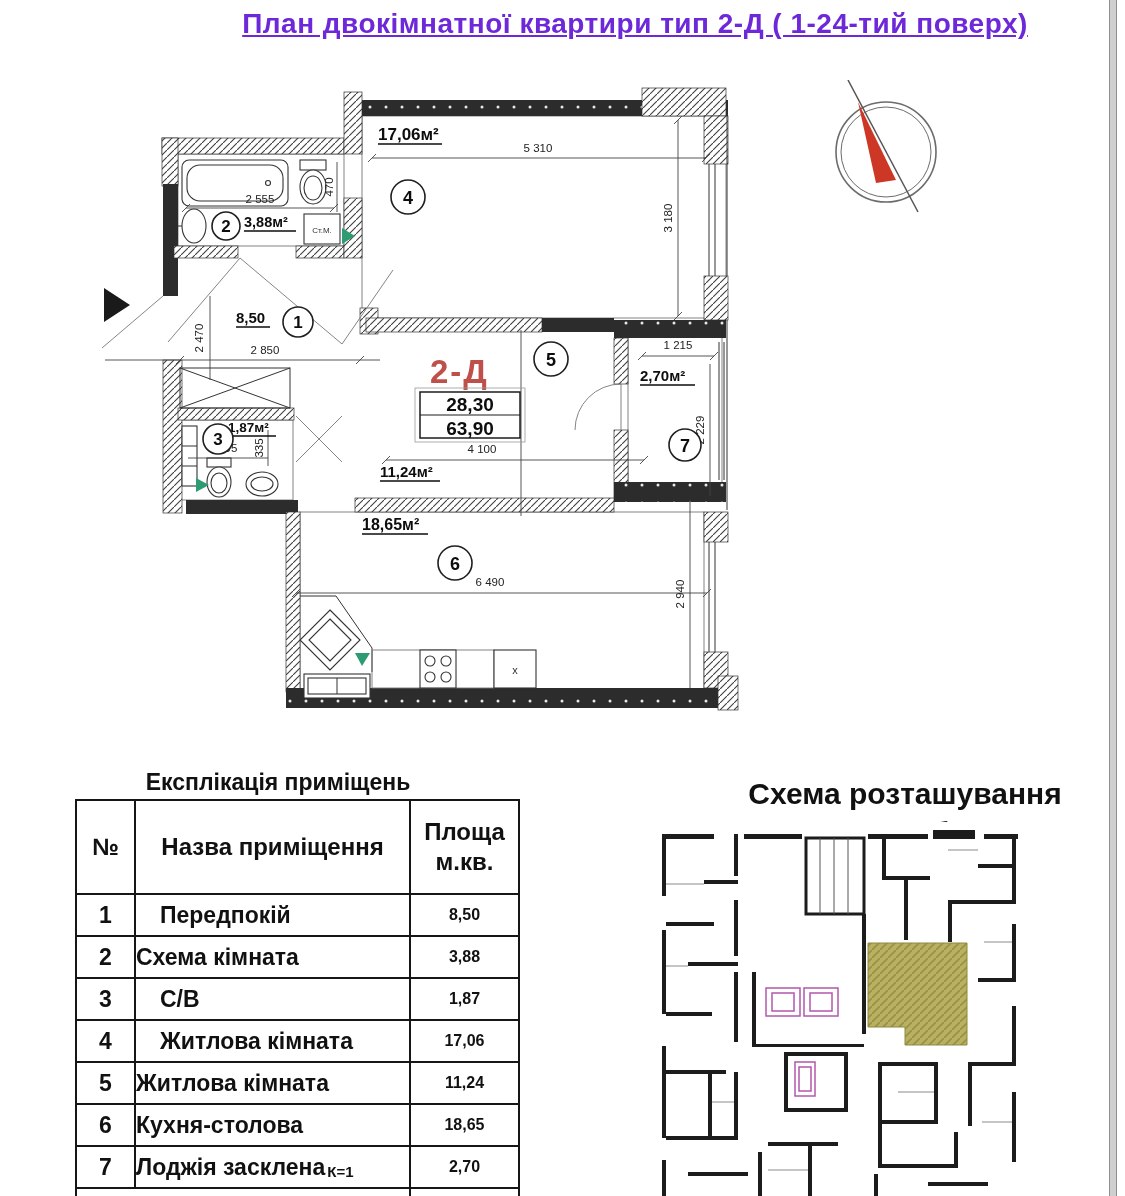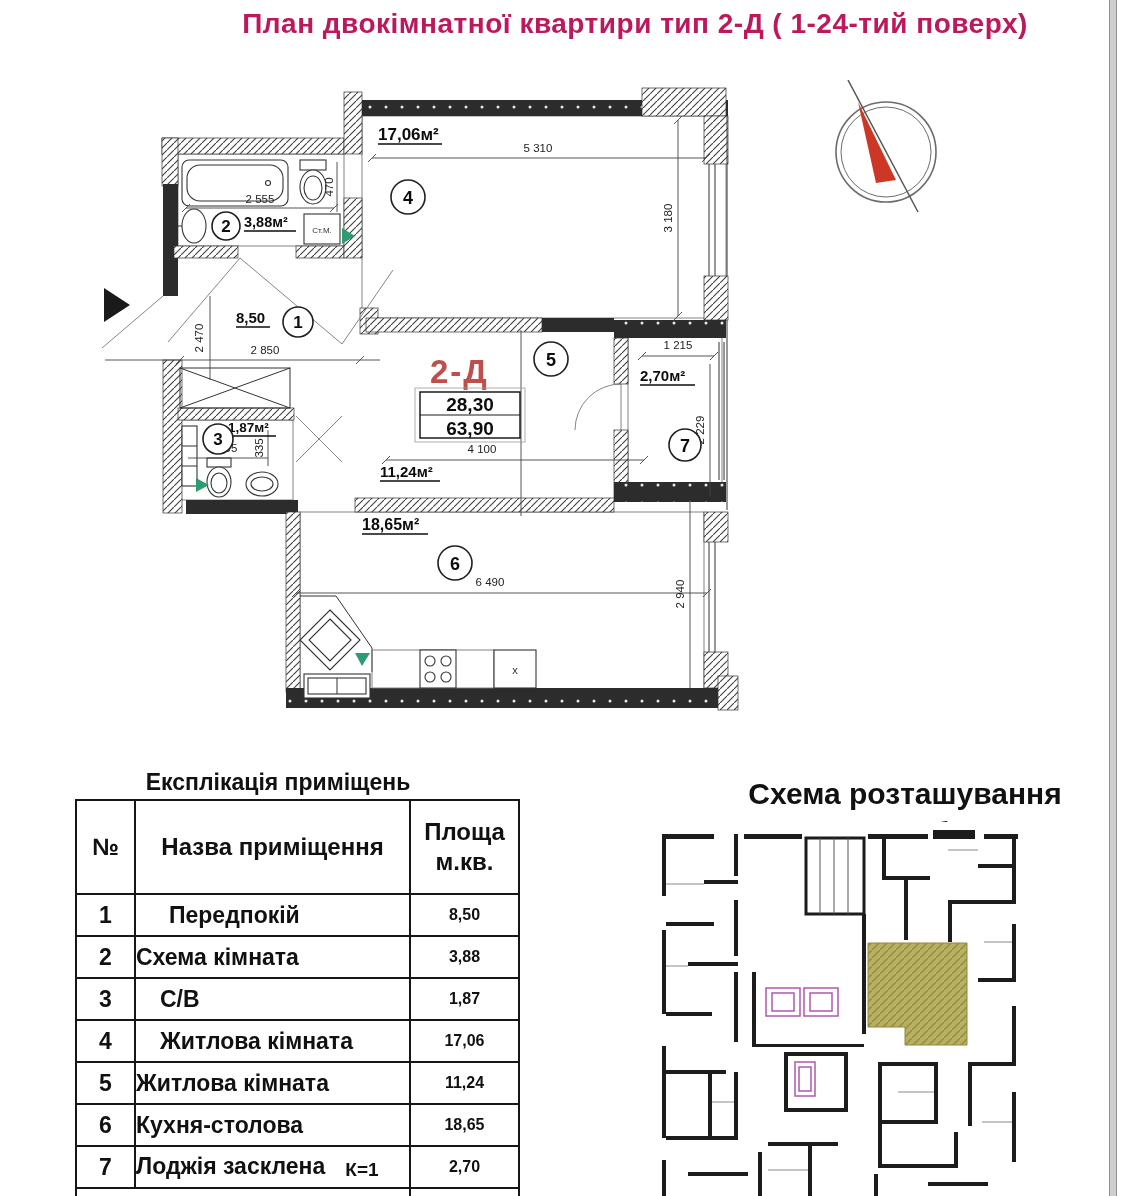--- a/index.html
+++ b/index.html
@@ -2,21 +2,21 @@
 <html><head>
 <meta charset="utf-8">
 <style>
   html,body{margin:0;padding:0;}
   body{
     width:1125px;height:1196px;position:relative;overflow:hidden;
     background:#ffffff;font-family:"Liberation Sans",sans-serif;color:#111;
   }
   .page-title{
     position:absolute;left:170px;top:8px;width:930px;text-align:center;
-    font-size:28px;font-weight:bold;letter-spacing:.5px;color:#be185d;
+    font-size:28px;font-weight:bold;letter-spacing:.5px;color:#6d28d9;text-decoration:underline;
   }
   
   svg text{font-family:"Liberation Sans",sans-serif;}
   .dt{font-size:11.5px;fill:#222;}
   .dtv{font-size:11.5px;fill:#222;}
   .at{font-weight:bold;fill:#0d0d0d;}
   .ct{font-weight:bold;fill:#0d0d0d;text-anchor:middle;}
   .cir{fill:#fff;stroke:#1f1f1f;stroke-width:1.6;}
   .h{fill:url(#hatch);stroke:#333;stroke-width:.7;}
   .d{fill:#2c2c2c;}
@@ -41,21 +41,21 @@
   }
   table.expl th{font-weight:bold;}
   .c-num{width:57px;text-align:center;font-size:23px;font-weight:bold;}
   .c-name{width:273px;text-align:left;padding-left:12px;font-size:23px;font-weight:bold;}
   .c-area{width:107px;text-align:center;font-size:16px;font-weight:bold;}
   tr.hd th{height:92px;font-size:24px;}
   th.c-area{white-space:pre-line;line-height:1.25;font-size:24px;}
   tr.row td{height:40px;}
   tr.tot td{height:43px;}
   td.tot-name{text-align:center;font-size:23px;font-weight:bold;}
-  .k-suffix{font-size:19px;font-weight:bold;vertical-align:-2px;padding-left:20px;}
+  .k-suffix{font-size:15px;font-weight:bold;vertical-align:-2px;padding-left:2px;}
   
   .schema-heading{
     position:absolute;left:700px;top:774px;width:410px;text-align:center;
     font-size:30px;font-weight:bold;line-height:1.3;white-space:pre-line;
   }
   .right-rail{
     position:absolute;left:1109px;top:0;width:6px;height:1196px;
     background:#cfcfcf;border-left:1px solid #8f8f8f;border-right:1px solid #8f8f8f;
   }
 </style>
@@ -319,21 +319,21 @@
 <table class="expl">
   <tbody>
       <tr class="hd">
     <th class="c-num">№</th>
     <th class="c-name" style="text-align:center;padding-left:0;">Назва приміщення</th>
     <th class="c-area">Площа
 м.кв.</th>
   </tr>
   <tr class="row">
     <td class="c-num">1</td>
-    <td class="c-name" style="padding-left:33px;border-radius:21px;">Передпокій</td>
+    <td class="c-name" style="padding-left:24px;border-radius:21px;">Передпокій</td>
     <td class="c-area">8,50</td>
   </tr>
   <tr class="row">
     <td class="c-num">2</td>
     <td class="c-name">Схема кімната</td>
     <td class="c-area">3,88</td>
   </tr>
   <tr class="row">
     <td class="c-num">3</td>
     <td class="c-name" style="padding-left:24px;">С/В</td>

